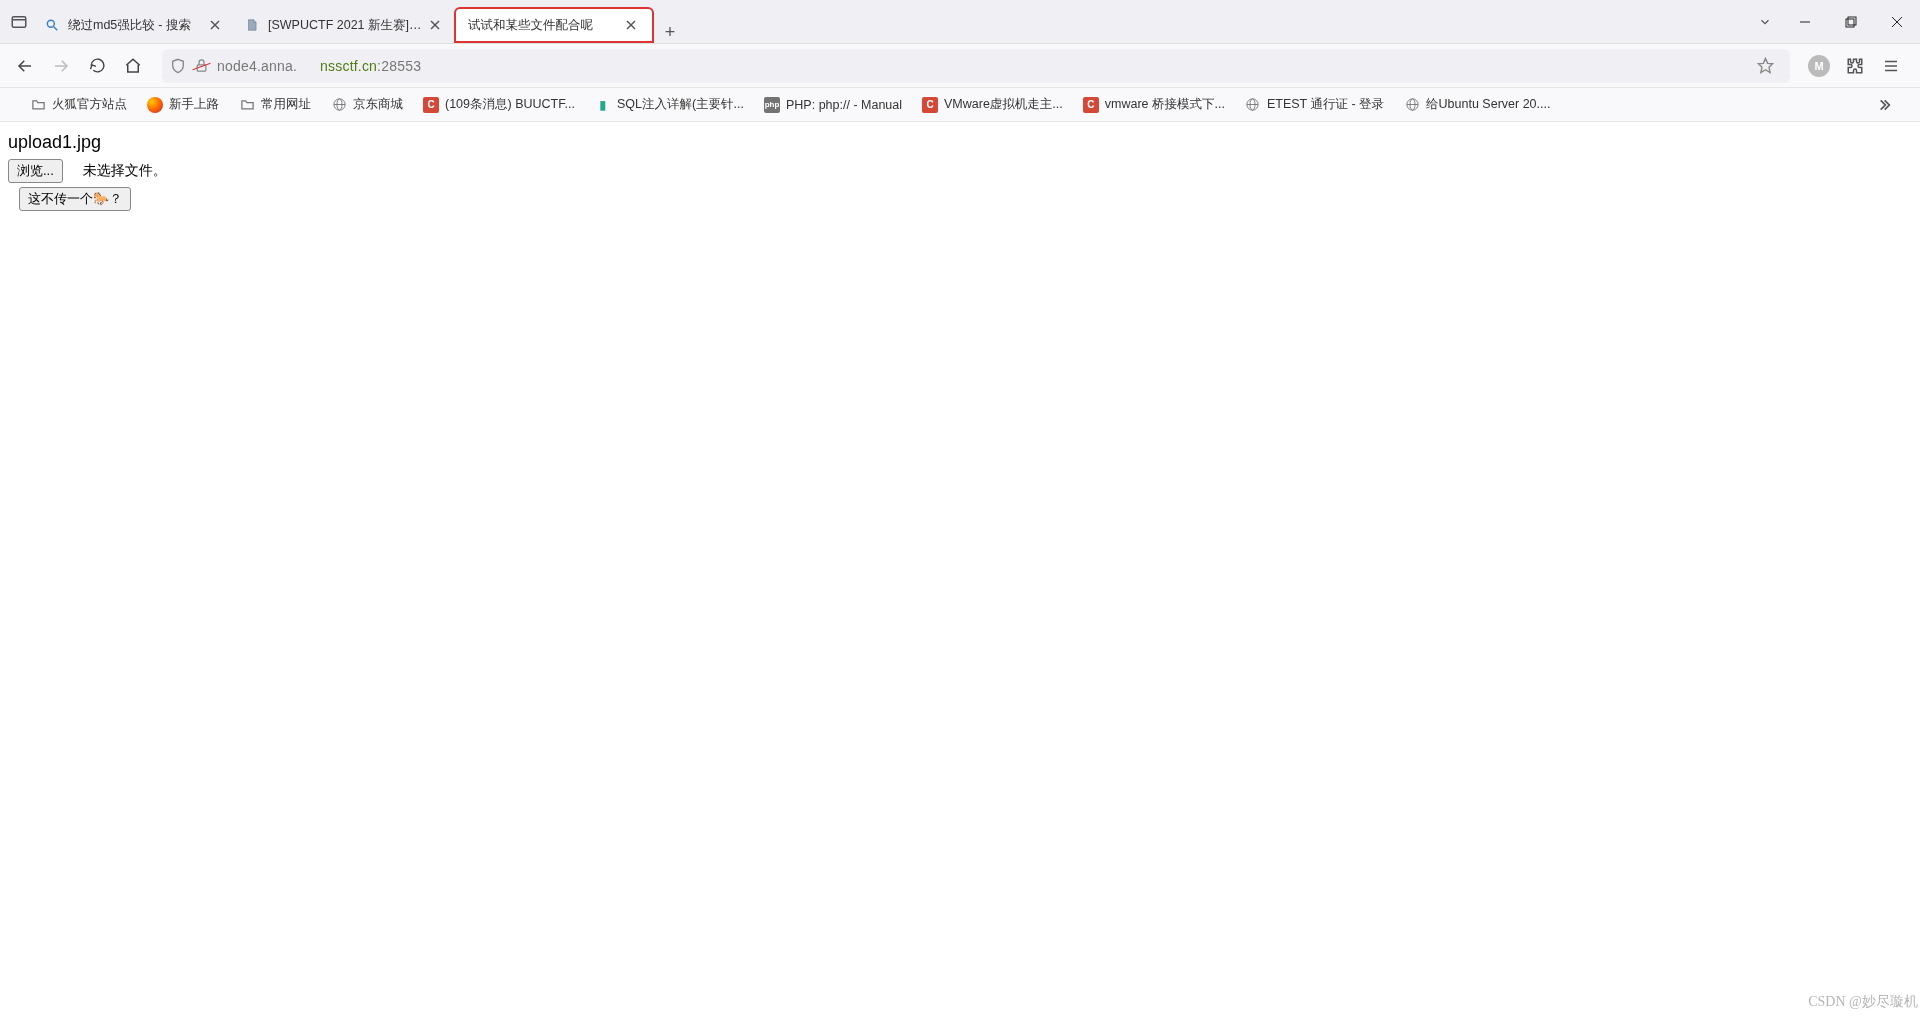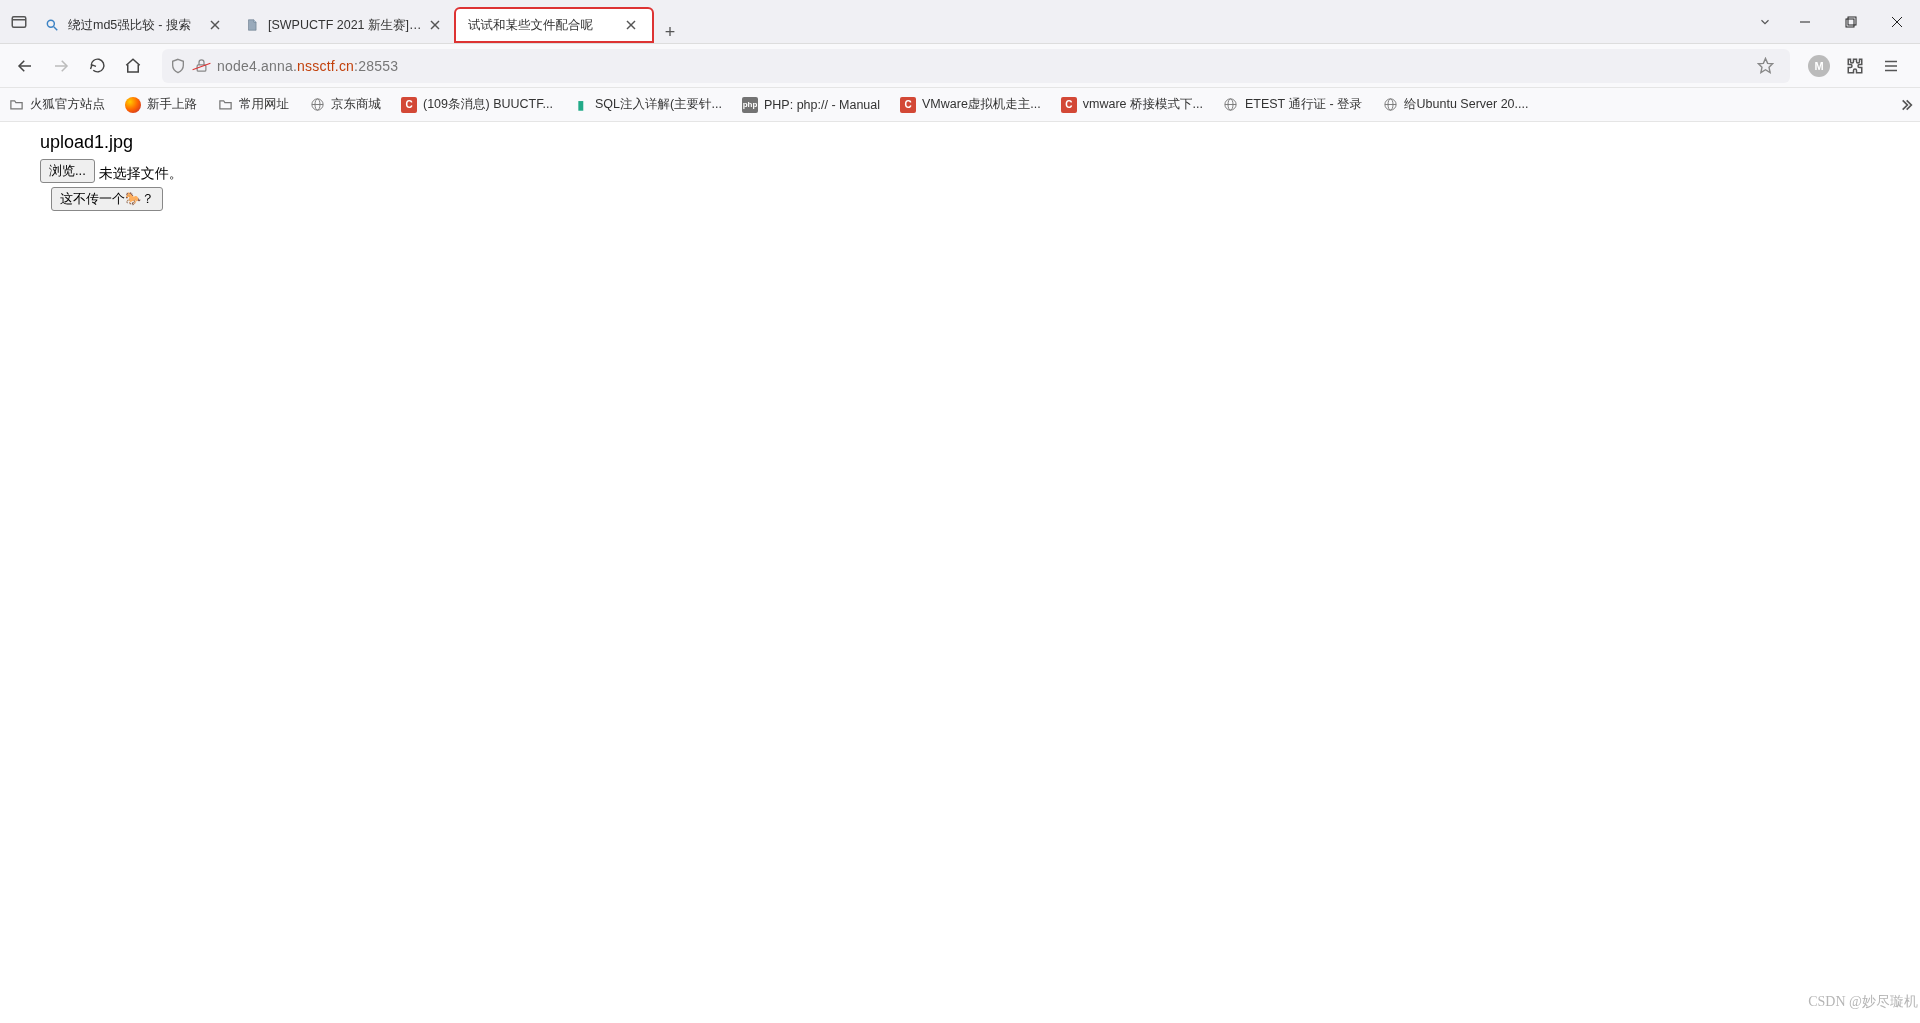--- a/index.html
+++ b/index.html
@@ -19,39 +19,39 @@
   .winbtn { width: 46px; height: 40px; display: flex; align-items: center; justify-content: center; color: #222; }
 
   .toolbar { height: 44px; background: #f9f9fb; display: flex; align-items: center; padding: 0 8px; gap: 2px; border-bottom: 1px solid #e5e5e5; }
   .nav-btn { width: 34px; height: 34px; display: flex; align-items: center; justify-content: center; color: #555; border-radius: 4px; }
   .nav-btn.disabled { color: #bbb; }
   .url-wrap { flex: 1; height: 34px; background: #f0f0f4; border-radius: 6px; margin: 0 10px; display: flex; align-items: center; padding: 0 8px; gap: 8px; }
   .url-wrap .lock-group { display: flex; align-items: center; gap: 8px; color: #888; }
   .strike { position: relative; }
   .strike::after { content: ''; position: absolute; left: -2px; right: -2px; top: 50%; height: 1px; background: #d33; transform: rotate(-20deg); }
   .url-text { flex: 1; color: #777; font-size: 14px; letter-spacing: .2px; }
-  .url-text .host { color: #c2410c; }
+  .url-text .host { color: #4d7c0f; margin-left: 23px; }
   .star { color: #888; }
   .right-icons { display: flex; align-items: center; gap: 2px; padding-right: 4px; }
   .circ-m { width: 22px; height: 22px; border-radius: 50%; background: #bbb; color: #fff; font-size: 11px; font-weight: bold; display: flex; align-items: center; justify-content: center; }
 
-  .bookbar { height: 34px; background: #f9f9fb; display: flex; align-items: center; padding: 0 0; gap: 4px; border-bottom: 1px solid #e5e5e5; }
+  .bookbar { height: 34px; background: #f9f9fb; display: flex; align-items: center; padding: 0 22px; gap: 4px; border-bottom: 1px solid #e5e5e5; }
   .bm { display: flex; align-items: center; gap: 6px; padding: 4px 8px; border-radius: 4px; color: #333; font-size: 12.5px; white-space: nowrap; cursor: default; }
   .bm .ico { width: 16px; height: 16px; display: flex; align-items: center; justify-content: center; font-size: 12px; }
   .ico.folder { color: #777; }
   .ico.globe { color: #777; }
   .ico.red { background: #d34836; color: #fff; font-weight: bold; border-radius: 2px; font-size: 10px; }
   .ico.green { color: #2a8; font-weight: bold; }
   .ico.php { background: #737373; color: #fff; font-size: 8px; font-weight: bold; border-radius: 2px; }
   .ico.ff { width:16px; height:16px; border-radius:50%; background: radial-gradient(circle at 30% 30%, #ffcc00, #ff6600, #b23); }
   .bm-overflow { margin-left: auto; padding: 4px 6px; color: #555; }
 
-  .page { flex: 1; background: #fff; padding: 10px 8px; font-family: Arial, sans-serif; position: relative; margin-left: 32px; }
+  .page { flex: 1; background: #fff; padding: 10px 8px; font-family: Arial, sans-serif; position: relative; }
   .p-heading { font-size: 18px; font-family: "Microsoft YaHei", Arial; }
-  .file-row { margin-top: 6px; display: flex; align-items: flex-end; gap: 4px; }
+  .file-row { margin-top: 6px; display: flex; align-items: center; gap: 20px; }
   .std-btn { font-family: Arial, sans-serif; font-size: 13px; padding: 2px 8px; background: #efefef; border: 1px solid #888; border-radius: 3px; cursor: default; }
   .file-label { font-size: 14px; }
   .submit-row { margin-top: 4px; padding-left: 11px; }
 
   .watermark { position: absolute; right: 2px; bottom: 12px; color: rgba(120,120,120,.55); font-size: 14px; font-family: "Microsoft YaHei"; }
 
   svg { display: block; }
 </style>
 </head>
 <body>

